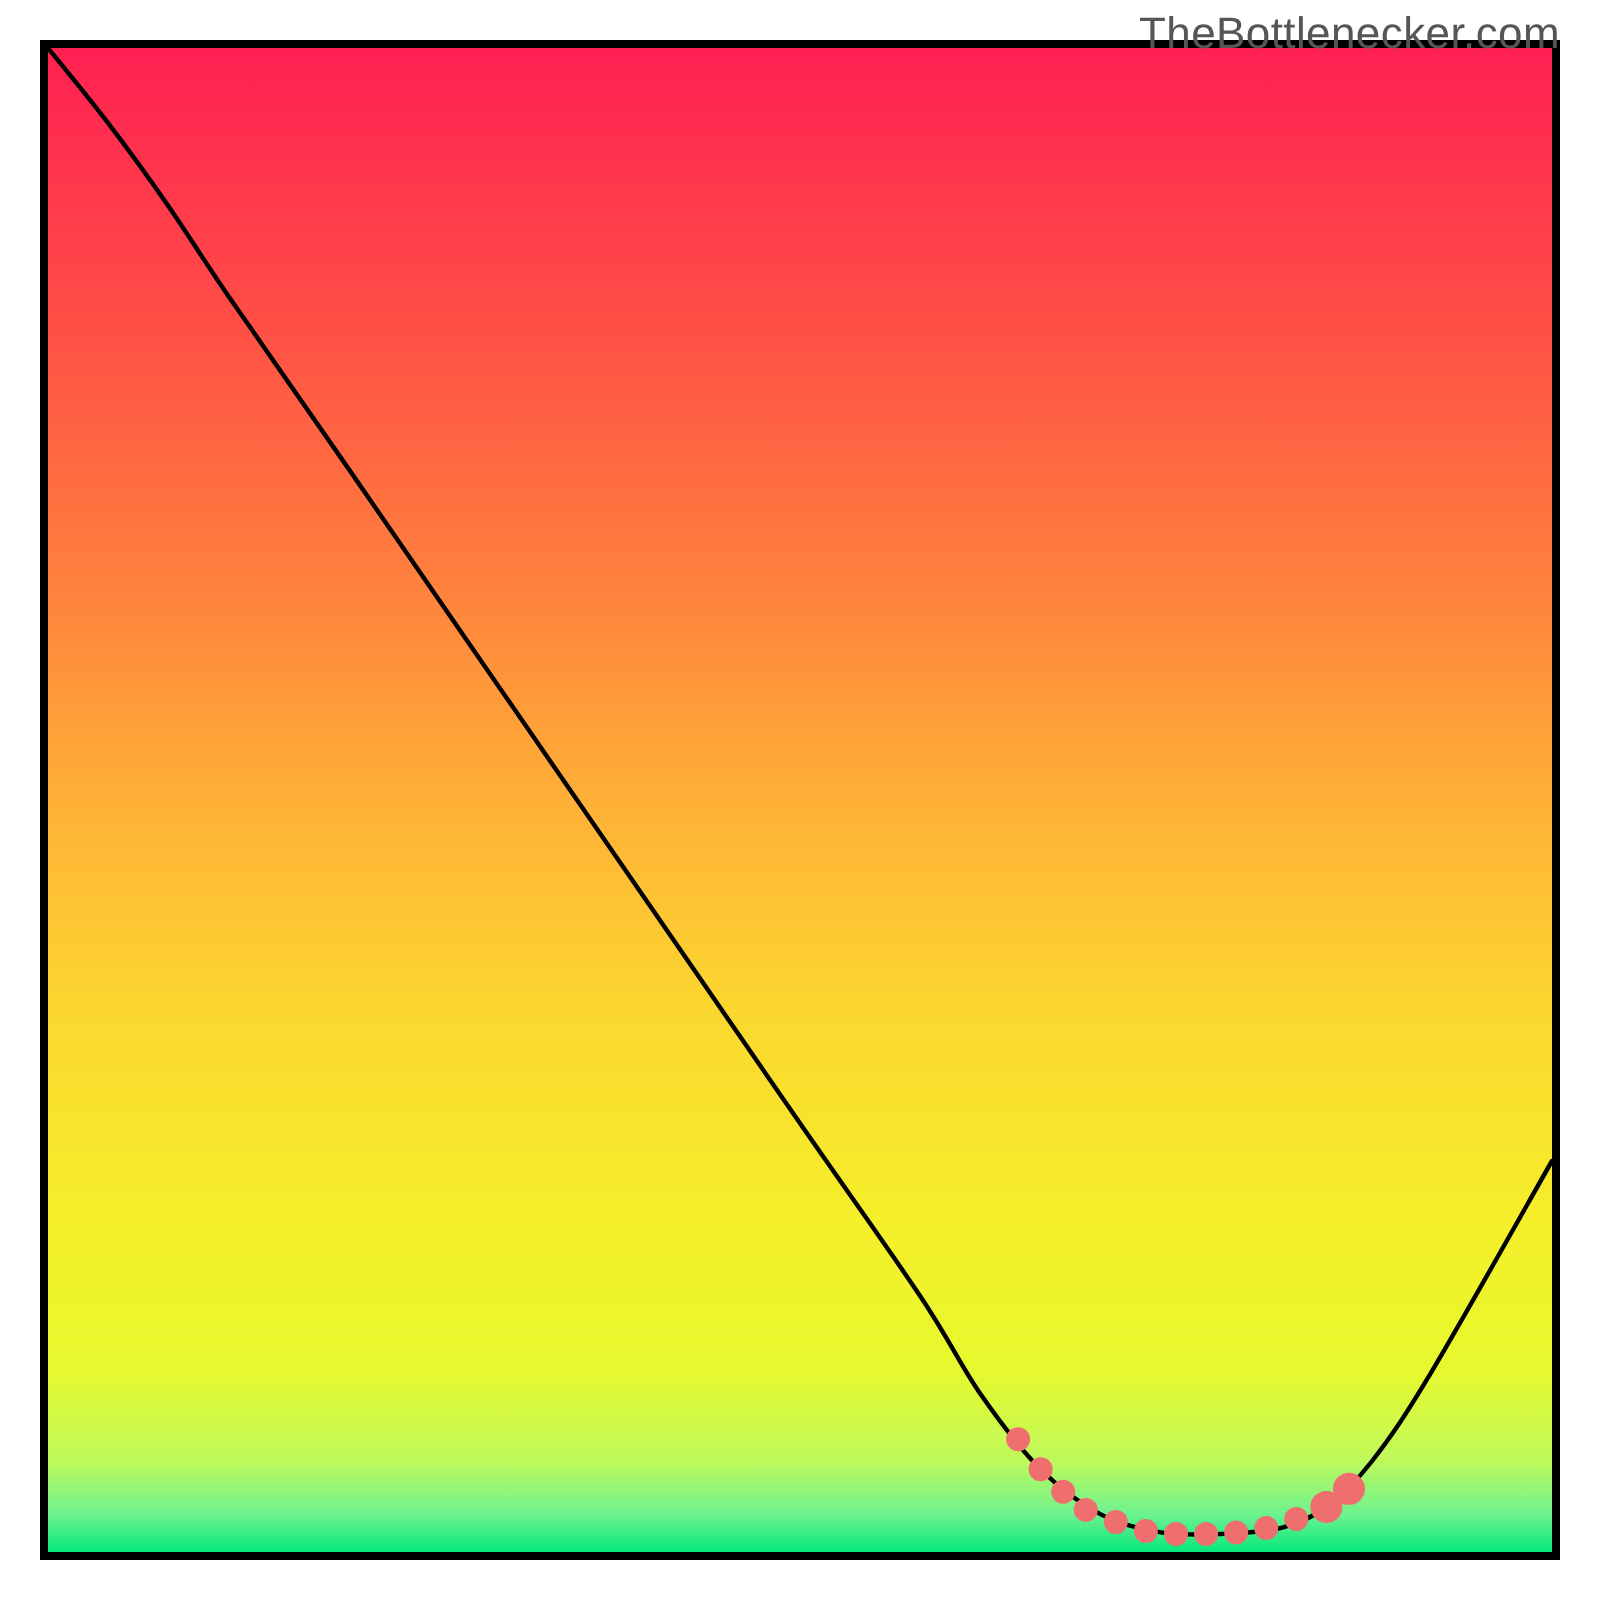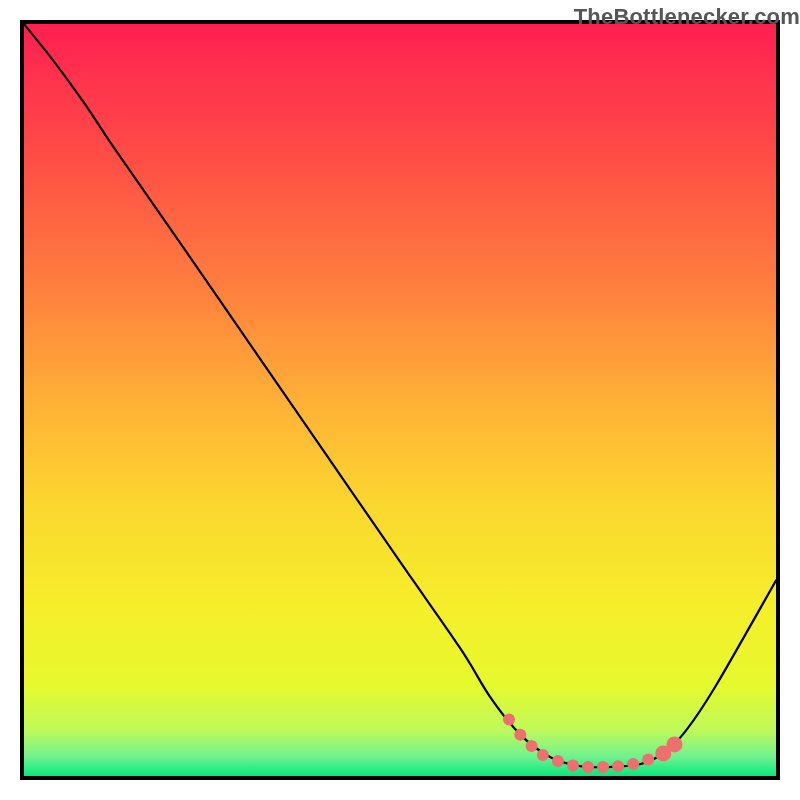--- a/index.html
+++ b/index.html
@@ -7,24 +7,24 @@
     padding: 0;
     width: 800px;
     height: 800px;
     position: relative;
     font-family: Arial, Helvetica, sans-serif;
     background: #fff;
   }
   .watermark {
     position: absolute;
     top: 4px;
-    right: 0;
+    right: 20px;
     font-size: 22px;
     color: #565656;
-    font-weight: 700;
+    font-weight: 400;
     z-index: 10;
     letter-spacing: 0.2px;
   }
   .plot-area {
     position: absolute;
     left: 20px;
     top: 20px;
     width: 760px;
     height: 760px;
     border: 4px solid #000;

